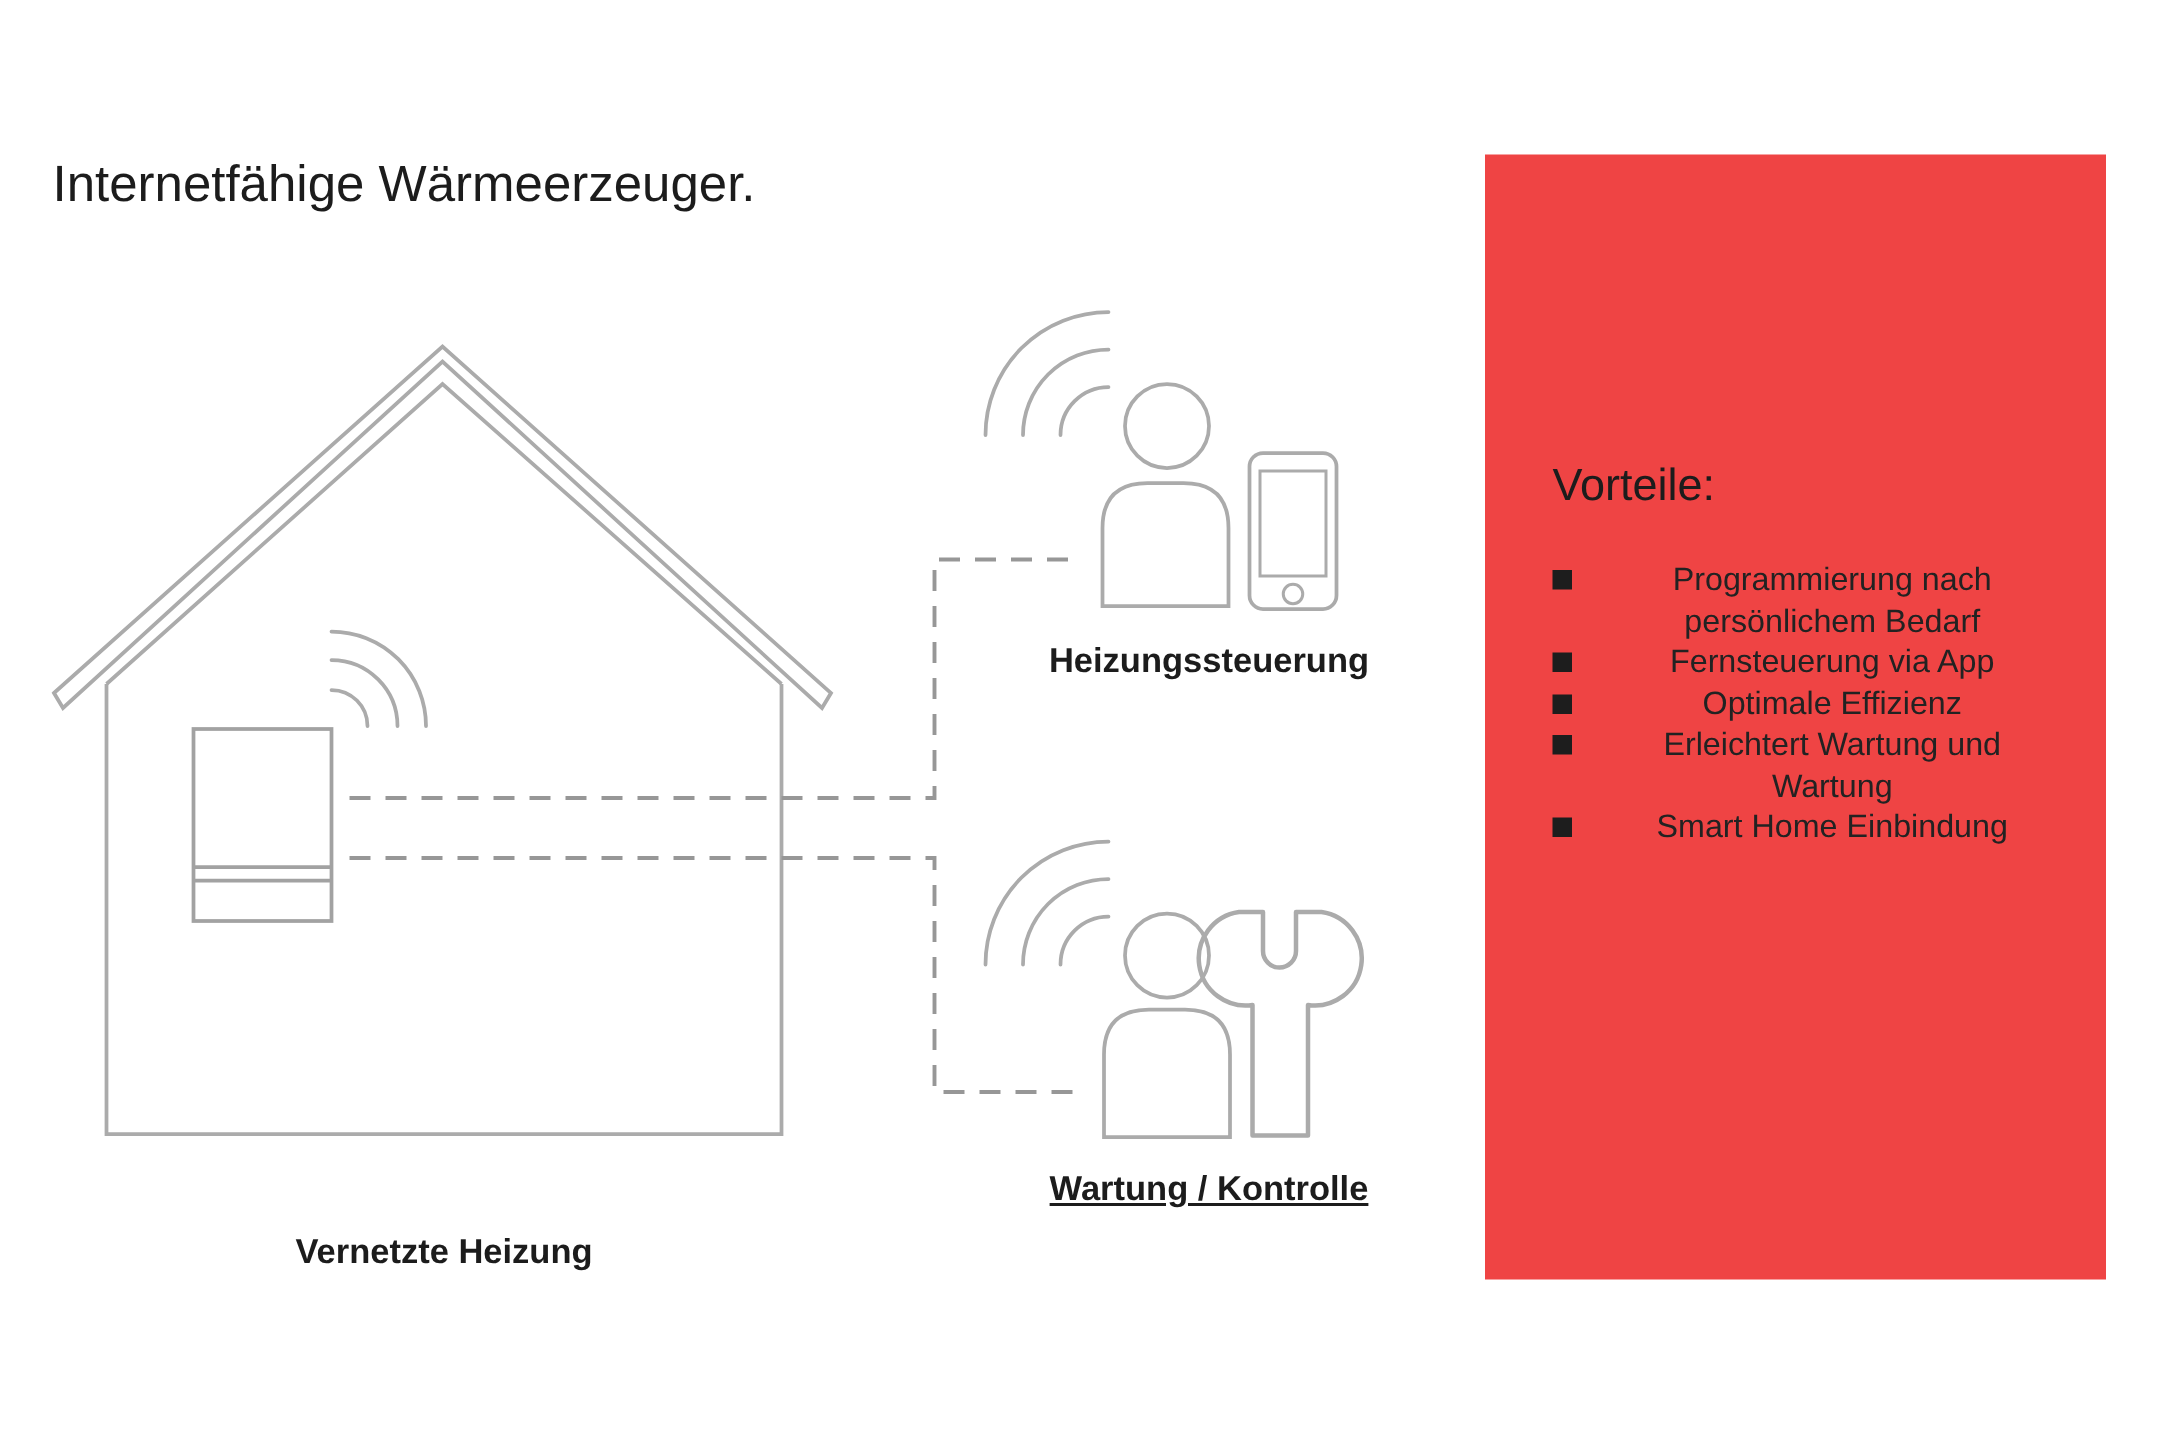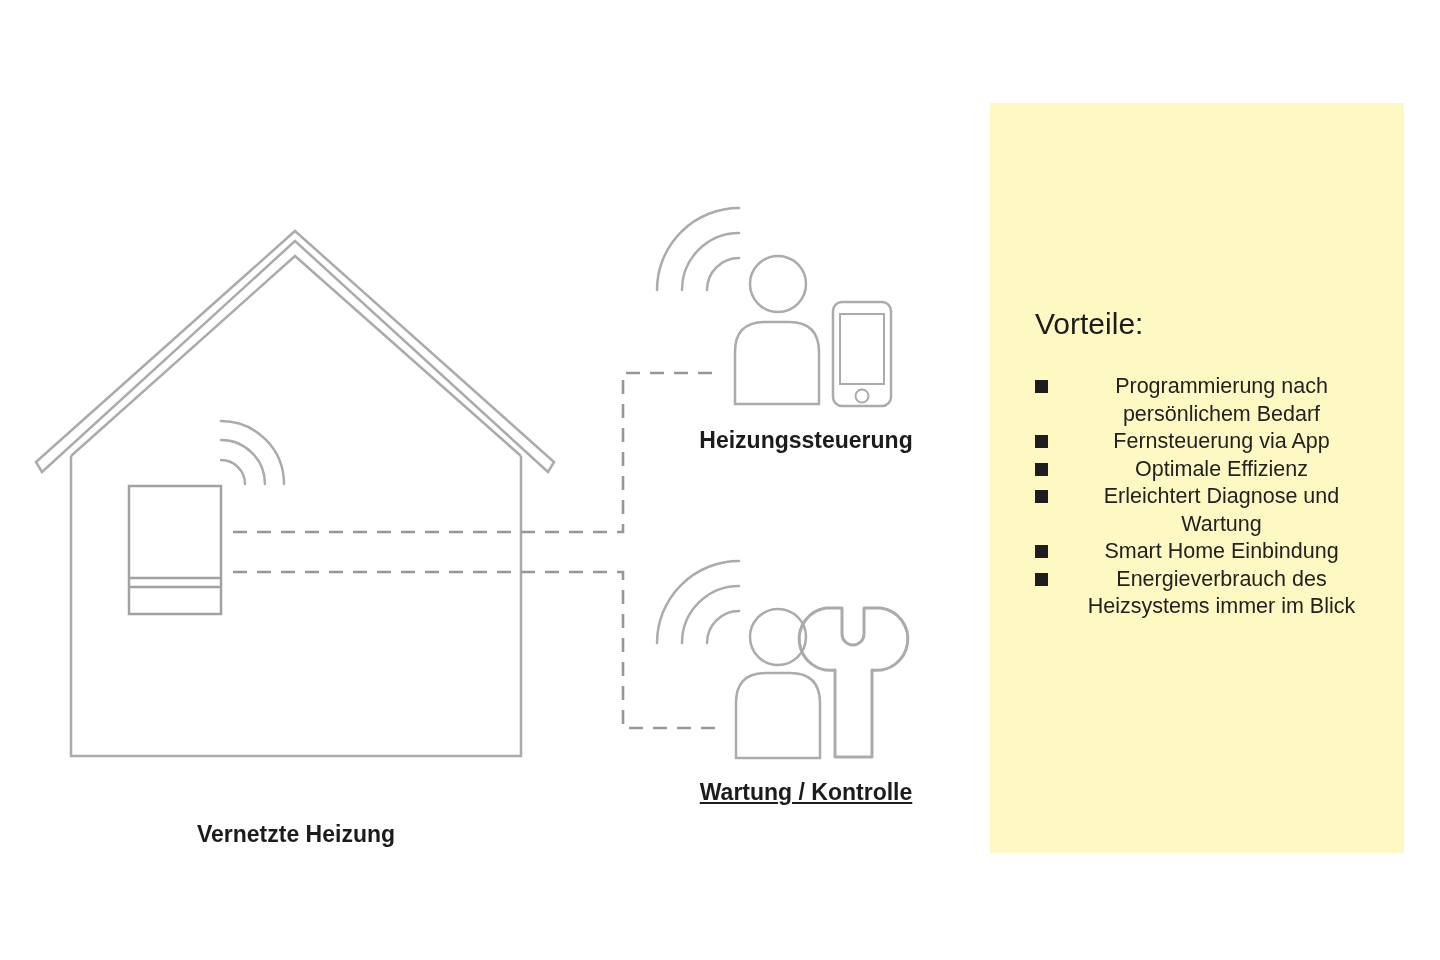--- a/index.html
+++ b/index.html
@@ -15,40 +15,41 @@
   svg.artwork{position:absolute;left:0;top:0;}
   .caption{
     position:absolute;font-size:23px;font-weight:700;color:#1c1c1c;
     transform:translateX(-50%);white-space:nowrap;
   }
   .caption-house{left:296px;top:821px;}
   .caption-control{left:806px;top:427px;text-align:center;}
   .caption-maintenance{left:806px;top:779px;text-decoration:underline;}
   .panel{
     position:absolute;left:990px;top:103px;width:414px;height:750px;
-    background:#fef9c3;box-sizing:border-box;
+    background:#ef4444;box-sizing:border-box;
   }
   .panel h2{
     margin:202px 0 0 45px;font-size:30px;font-weight:400;color:#1c1c1c;line-height:38px;
   }
   .benefits{
     list-style:none;margin:30px 0 0 45px;padding:0;width:350px;
     font-size:21.5px;line-height:27.5px;color:#222222;
   }
   .benefits li{position:relative;padding-left:23px;}
   .benefits .sq{
     position:absolute;left:0;top:7px;width:13px;height:13px;background:#1d1d1d;
   }
   .benefits .line{display:block;text-align:center;}
 </style>
 </head>
 <body>
 
 <div class="stage">
 
+  <h1 class="page-title">Internetfähige Wärmeerzeuger.</h1>
 
   <svg class="artwork" width="1440" height="960" viewBox="0 0 1440 960">
 
     <g fill="none" stroke="#ababab" stroke-width="2.5" stroke-linejoin="miter">
       <path d="M 36,462 L 295,231 L 554,462 L 548,472 L 295,241 L 42,472 Z"></path>
       <path d="M 71,456 L 295,256 L 521,456"></path>
       <path d="M 71,456 L 71,756 L 521,756 L 521,456"></path>
     </g>
 
     <g fill="none" stroke="#a2a2a2" stroke-width="2.5">
@@ -117,29 +118,24 @@
         <span class="line">Fernsteuerung via App</span>
         <span class="line"></span>
       </li>
       <li>
         <span class="sq"></span>
         <span class="line">Optimale Effizienz</span>
         <span class="line"></span>
       </li>
       <li>
         <span class="sq"></span>
-        <span class="line">Erleichtert Diagnose und</span>
+        <span class="line">Erleichtert Wartung und</span>
         <span class="line">Wartung</span>
       </li>
       <li>
         <span class="sq"></span>
         <span class="line">Smart Home Einbindung</span>
         <span class="line"></span>
       </li>
-      <li>
-        <span class="sq"></span>
-        <span class="line">Energieverbrauch des</span>
-        <span class="line">Heizsystems immer im Blick</span>
-      </li>
     </ul>
   </aside>
 
 </div>
 
 </body></html>

